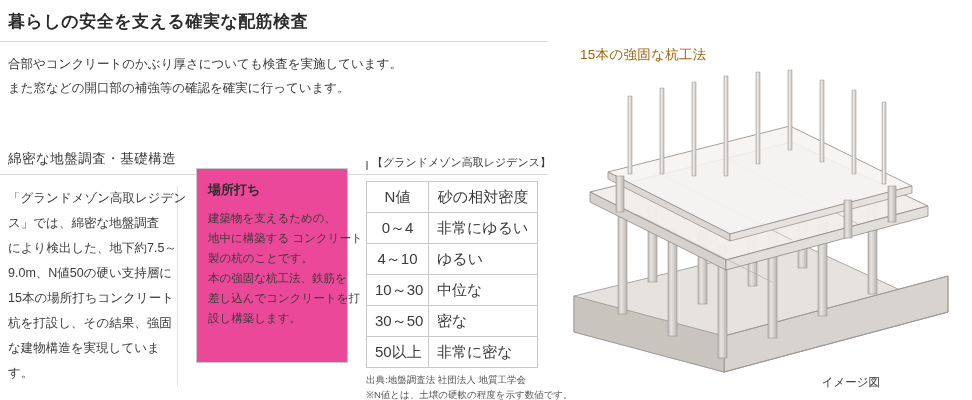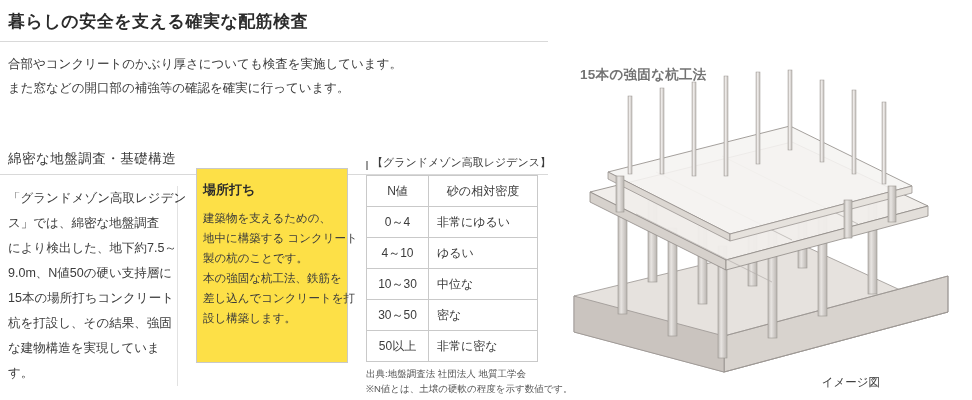--- a/index.html
+++ b/index.html
@@ -73,22 +73,22 @@
   }
   .left-col div { white-space: nowrap; }
 
   
   .mid-box {
     position: absolute;
     left: 196px; top: 168px;
     width: 152px;
     height: 195px;
     border: 1px solid #c9c9c9;
-    background: #fde047;
-    padding: 10px 6px;
+    background: #ec4899;
+    padding: 10px 11px;
   }
   .mid-title {
     font-size: 13px;
     font-weight: bold;
     color: #2b2b2b;
     line-height: 21px;
     margin-bottom: 8px;
   }
   .mid-title div { white-space: nowrap; }
   .mid-body {
@@ -100,40 +100,40 @@
 
   
   .tbl-wrap {
     position: absolute;
     left: 366px; top: 155px;
     width: 172px;
   }
   .tbl-caption {
     font-size: 11px;
     color: #3b3b3b;
-    margin-bottom: 5px;
+    margin-bottom: 11px;
     display: flex;
     align-items: flex-end;
     gap: 4px;
     white-space: nowrap;
   }
   .caption-swatch {
     display: inline-block;
     width: 9px; height: 9px;
     border: 1px solid #9a9a9a;
     background: #ffffff;
   }
   table.ndata {
     border-collapse: collapse;
     width: 172px;
     table-layout: fixed;
   }
   table.ndata th, table.ndata td {
     border: 1px solid #c9c9c9;
-    font-size: 12px;
+    font-size: 15px;
     font-weight: normal;
     color: #3b3b3b;
     height: 31px;
     padding: 0 8px;
     text-align: left;
     white-space: nowrap;
   }
   table.ndata th:first-child, table.ndata td:first-child { width: 62px; text-align: center; }
   table.ndata th:first-child { text-align: center; }
   table.ndata th { text-align: center; }
@@ -144,24 +144,23 @@
     line-height: 15px;
     color: #555555;
   }
   .tbl-notes div { white-space: nowrap; }
 
   
   .right-title {
     position: absolute;
     left: 580px; top: 46px;
     font-size: 13.5px;
-    font-weight: bold;
-    color: #737373;
+    font-weight: normal;
+    color: #a16207;
     letter-spacing: 0.3px;
-    margin-top: 20px;
   }
   .illus {
     position: absolute;
     left: 556px; top: 60px;
     width: 410px; height: 320px;
   }
   .illus-caption {
     position: absolute;
     right: 92px; bottom: 10px;
     font-size: 11.5px;

